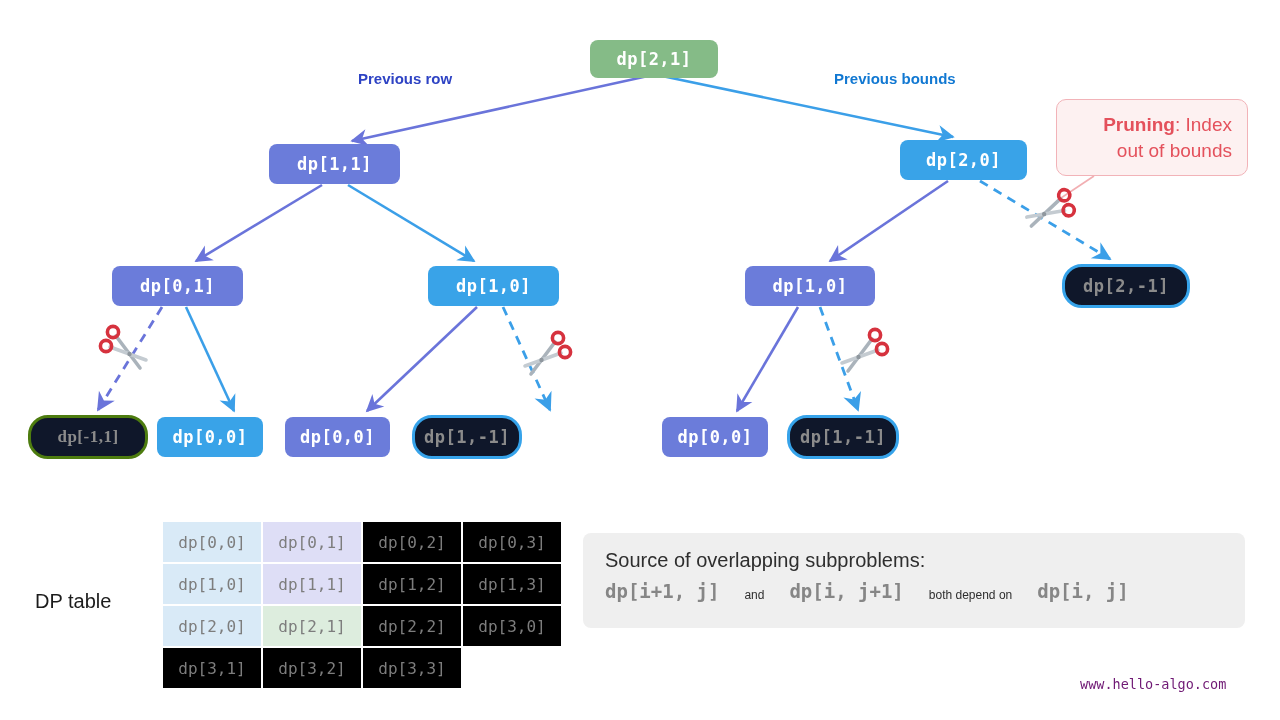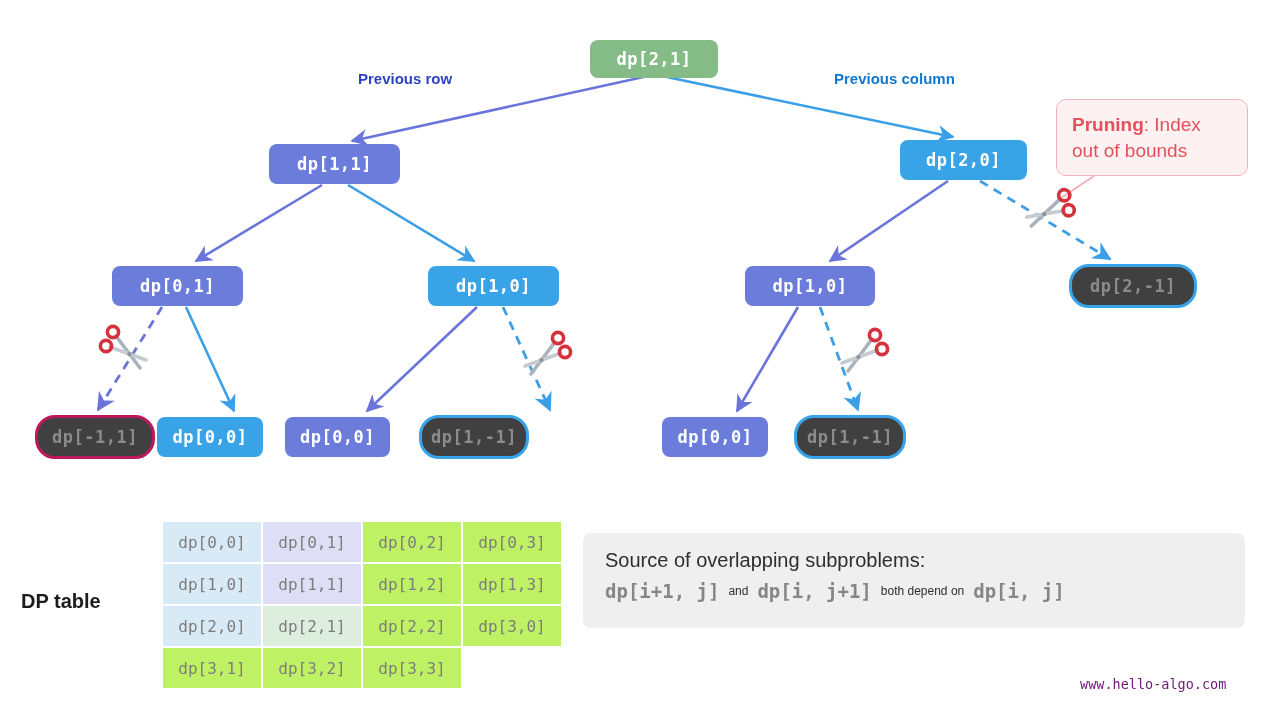--- a/index.html
+++ b/index.html
@@ -7,52 +7,52 @@
           font-family:"Liberation Sans",sans-serif;}
   svg.layer{position:absolute;left:0;top:0;pointer-events:none;}
 
   
   .node{position:absolute;display:flex;align-items:center;justify-content:center;
         border-radius:8px;box-sizing:border-box;color:#fff;
         font:700 17px "DejaVu Sans Mono",monospace;letter-spacing:.5px;}
   .bg-green{background:#85bb87;}
   .bg-purple{background:#6b7cda;}
   .bg-blue{background:#39a3e8;}
-  .pruned{background:#404040;color:#8b8b8b;border-radius:20px;font-weight:700;margin-left:7px;}
-  .pb-purple{border:3px solid #be185d;}
+  .pruned{background:#0f172a;color:#8b8b8b;border-radius:20px;font-weight:700;}
+  .pb-purple{border:3px solid #4d7c0f;font-family:Liberation Serif, serif;}
   .pb-blue{border:3px solid #36a3ea;}
 
   
   .branch-label{position:absolute;font-weight:700;font-size:15px;white-space:nowrap;}
   .lbl-row{left:358px;top:70px;color:#2e43c4;}
   .lbl-col{left:834px;top:70px;color:#1178d2;}
 
   
   .callout{position:absolute;left:1056px;top:99px;width:192px;height:77px;box-sizing:border-box;
            background:#fdf1f1;border:1.5px solid #f2b3b8;border-radius:10px;
            display:flex;align-items:center;justify-content:center;}
-  .callout-inner{width:160px;text-align:left;color:#e4515c;font-size:19px;line-height:26px;}
+  .callout-inner{width:160px;text-align:right;color:#e4515c;font-size:19px;line-height:26px;}
   .callout-inner .b{font-weight:700;}
 
   
-  .dp-caption{position:absolute;left:21px;top:590px;font-size:20px;color:#1c1c1c;font-weight:bold;}
+  .dp-caption{position:absolute;left:35px;top:590px;font-size:20px;color:#1c1c1c;}
   .dp-table{position:absolute;left:163px;top:522px;display:grid;
             grid-template-columns:repeat(4,98px);grid-auto-rows:40px;gap:2px;}
   .cell{display:flex;align-items:center;justify-content:center;
         font:400 16px "DejaVu Sans Mono",monospace;color:#7d7d7d;}
   .c-blue{background:#d9eaf7;}
   .c-lav{background:#dedef6;}
   .c-green{background:#ddedde;}
-  .c-gray{background:#bef264;}
+  .c-gray{background:#000000;}
 
   
   .info-box{position:absolute;left:583px;top:533px;width:662px;height:95px;box-sizing:border-box;
             background:#efefef;border-radius:8px;padding:16px 22px;}
   .info-title{font-size:20px;color:#2e2e2e;}
-  .info-line{margin-top:8px;display:flex;align-items:center;gap:9px;}
+  .info-line{margin-top:8px;display:flex;align-items:flex-end;gap:25px;}
   .info-line .mono{font:700 19px "DejaVu Sans Mono",monospace;color:#868686;}
   .info-line .sans{font-size:12px;color:#2e2e2e;}
 
   .watermark{position:absolute;left:1080px;top:676px;
              font:400 13.5px "DejaVu Sans Mono",monospace;color:#701a75;}
 </style>
 </head>
 <body>
 
 <div class="canvas">
@@ -89,21 +89,21 @@
 
     <line x1="1094" y1="176" x2="1058" y2="200" stroke="#f2aeb2" stroke-width="1.6"></line>
 
     <use href="#scissors-def" transform="translate(130,352) scale(-1,1)"></use>
     <use href="#scissors-def" transform="translate(541,358)"></use>
     <use href="#scissors-def" transform="translate(858,355)"></use>
     <use href="#scissors-def" transform="translate(1044,212) rotate(10)"></use>
   </svg>
 
   <div class="branch-label lbl-row">Previous row</div>
-  <div class="branch-label lbl-col">Previous column</div>
+  <div class="branch-label lbl-col">Previous bounds</div>
 
   <div class="node bg-green" style="left:590px;top:40px;width:128px;height:38px;">dp[2,1]</div>
   <div class="node bg-purple" style="left:269px;top:144px;width:131px;height:40px;">dp[1,1]</div>
   <div class="node bg-blue" style="left:900px;top:140px;width:127px;height:40px;">dp[2,0]</div>
   <div class="node bg-purple" style="left:112px;top:266px;width:131px;height:40px;">dp[0,1]</div>
   <div class="node bg-blue" style="left:428px;top:266px;width:131px;height:40px;">dp[1,0]</div>
   <div class="node bg-purple" style="left:745px;top:266px;width:130px;height:40px;">dp[1,0]</div>
   <div class="node pruned pb-blue" style="left:1062px;top:264px;width:128px;height:44px;">dp[2,-1]</div>
   <div class="node pruned pb-purple" style="left:28px;top:415px;width:120px;height:44px;">dp[-1,1]</div>
   <div class="node bg-blue" style="left:157px;top:417px;width:106px;height:40px;">dp[0,0]</div>

